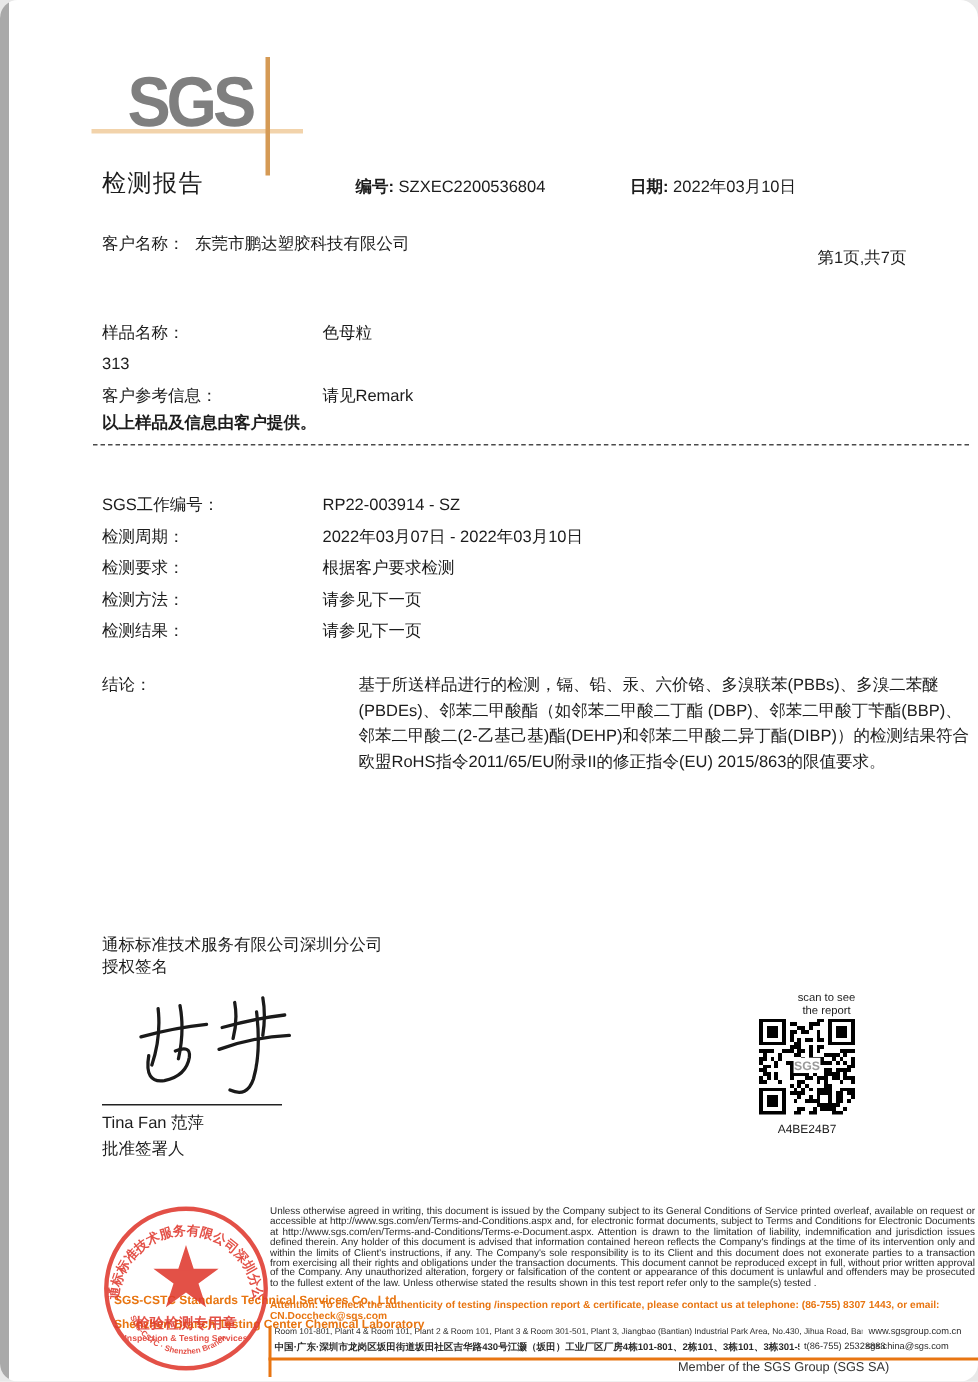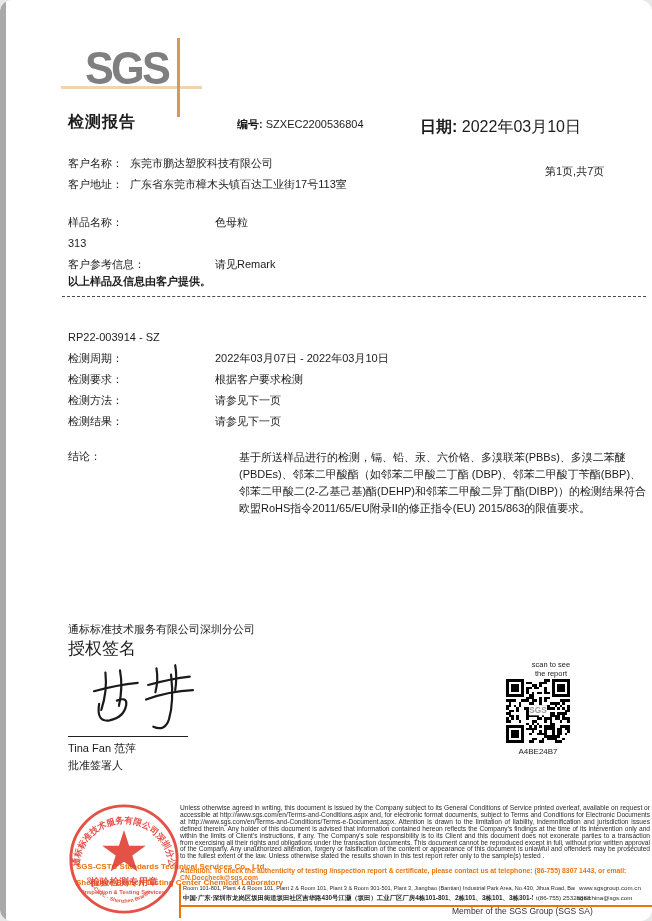--- a/index.html
+++ b/index.html
@@ -7,44 +7,44 @@
         font-family:"Liberation Sans","DejaVu Sans",sans-serif;color:#1c1c1c;overflow:hidden;margin:0 auto;border-radius:12px;}
   .edge{position:absolute;left:0;top:0;width:6px;height:921px;background:#a9a9a9;}
 
   
   .logo-text{position:absolute;left:85px;top:40px;font-size:47px;font-weight:bold;color:#7f7f7f;
              letter-spacing:-3px;transform:scaleX(.92);transform-origin:left;}
   .logo-hline{position:absolute;left:61px;top:86px;width:141px;height:3px;background:#f2d3ab;}
   .logo-vline{position:absolute;left:177px;top:38px;width:3px;height:79px;background:#d59a55;}
 
   
-  .doc-title{position:absolute;left:68px;top:112px;font-size:16px;font-weight:bold;letter-spacing:1px;}
+  .doc-title{position:absolute;left:68px;top:112px;font-size:16px;font-weight:normal;letter-spacing:1px;}
   .hdr-no{position:absolute;left:237px;top:117px;font-size:11px;}
-  .hdr-date{position:absolute;left:420px;top:117px;font-size:16px;}
+  .hdr-date{position:absolute;left:420px;top:117px;font-size:11px;}
   .hdr-page{position:absolute;left:545px;top:117px;font-size:11px;margin-top:47px;}
   .bold{font-weight:bold;}
 
   .row{display:flex;font-size:11px;line-height:21px;}
   .lbl{font-weight:normal;flex:none;}
   .w62{width:62px;}
   .w147{width:147px;}
   .val{font-weight:normal;}
 
   .client-block{position:absolute;left:68px;top:153px;width:560px;}
   .sample-block{position:absolute;left:68px;top:212px;width:560px;}
   .note{position:absolute;left:68px;top:274px;font-size:11px;font-weight:bold;}
   .sep{position:absolute;left:62px;top:296px;width:584px;border-top:1.5px dashed #4a4a4a;}
 
   .job-block{position:absolute;left:68px;top:327px;width:572px;}
   .conclusion{position:absolute;left:68px;top:449px;width:578px;display:flex;font-size:11px;}
   .conclusion .txt{width:430px;line-height:17px;margin-left:24px;}
 
   
   .sig-company{position:absolute;left:68px;top:622px;font-size:11px;}
-  .sig-auth{position:absolute;left:68px;top:637px;font-size:17px;}
+  .sig-auth{position:absolute;left:68px;top:637px;font-size:11px;}
   .sig-svg{position:absolute;left:70px;top:660px;}
   .sig-line{position:absolute;left:68px;top:736px;width:120px;border-top:1.5px solid #222;}
   .sig-name{position:absolute;left:68px;top:741px;font-size:11px;}
   .sig-title{position:absolute;left:68px;top:758px;font-size:11px;}
 
   
   .qr-wrap{position:absolute;left:501px;top:660px;width:74px;text-align:center;}
   .qr-caption{font-size:7.5px;color:#222;margin-left:26px;}
   .qr-code{width:64px;height:64px;margin:1px auto 0;}
   .qr-label{font-size:8px;color:#222;}
@@ -88,44 +88,41 @@
     <span class="bold">日期:</span>
     <span>2022年03月10日</span>
   </div>
   <div class="hdr-page">第1页,共7页</div>
 
   <div class="client-block">
     <div class="row">
       <span class="lbl w62">客户名称：</span>
       <span class="val">东莞市鹏达塑胶科技有限公司</span>
     </div>
-    <div class="row">
-      <span class="lbl w62">客户地址：</span>
-      <span class="val">广东省东莞市樟木头镇百达工业街17号113室</span>
-    </div>
   </div>
 
   <div class="sample-block">
     <div class="row">
       <span class="lbl w147">样品名称：</span>
       <span class="val">色母粒</span>
     </div>
     <div class="row">
       <span class="val">313</span>
     </div>
     <div class="row">
       <span class="lbl w147">客户参考信息：</span>
       <span class="val">请见Remark</span>
     </div>
   </div>
   <div class="note">以上样品及信息由客户提供。</div>
   <div class="sep"></div>
 
   <div class="job-block">
     <div class="row">
+      <span class="lbl w147">SGS工作编号：</span>
       <span class="val">RP22-003914 - SZ</span>
     </div>
     <div class="row">
       <span class="lbl w147">检测周期：</span>
       <span class="val">2022年03月07日 - 2022年03月10日</span>
     </div>
     <div class="row">
       <span class="lbl w147">检测要求：</span>
       <span class="val">根据客户要求检测</span>
     </div>

